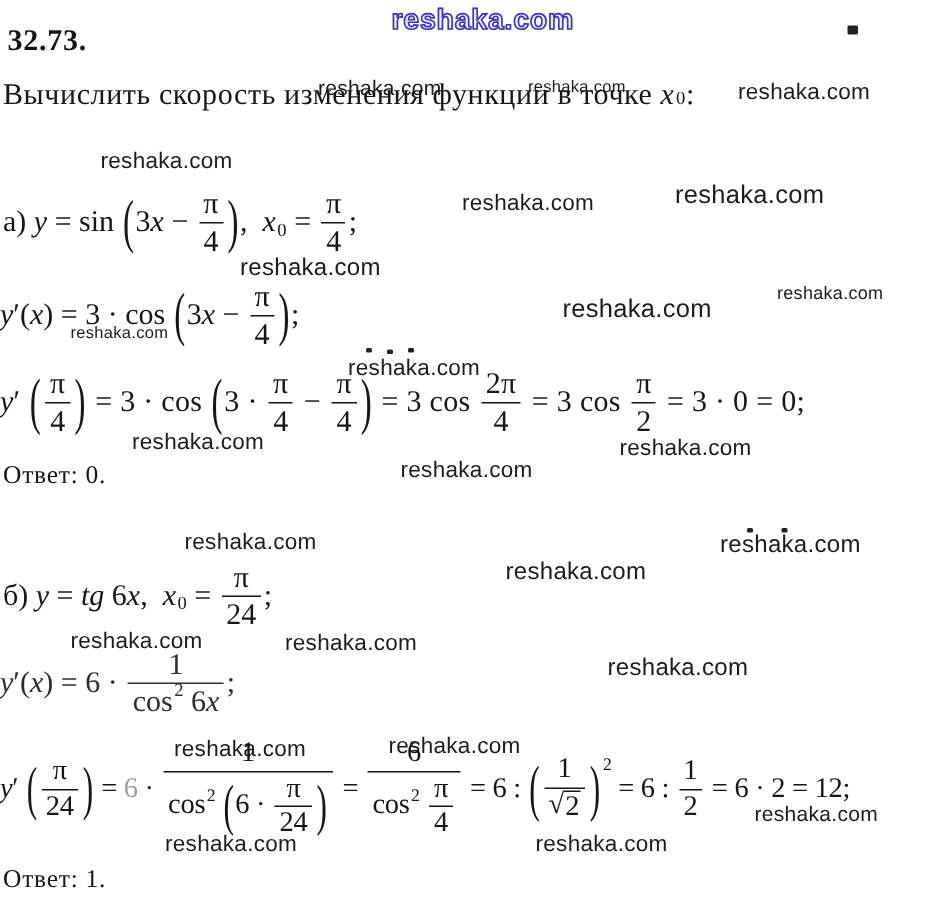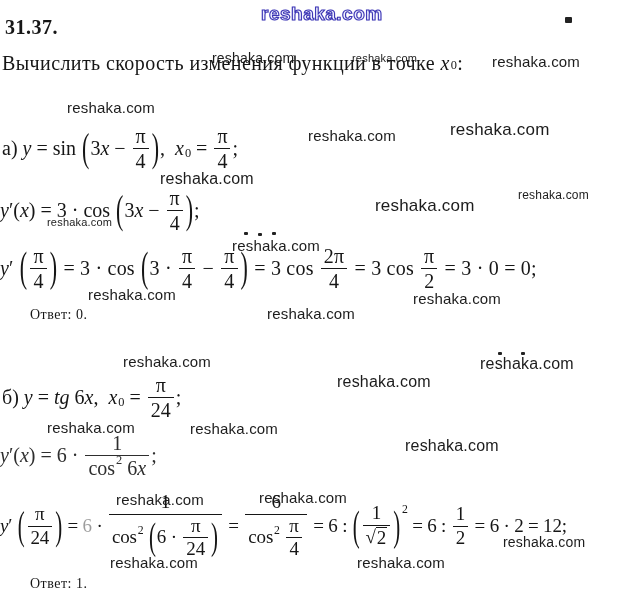--- a/index.html
+++ b/index.html
@@ -15,21 +15,21 @@
   }
   
   .logo{
     position:absolute;font-family:"Liberation Sans","DejaVu Sans",sans-serif;
     font-weight:bold;color:#eef0ff;-webkit-text-stroke:1.1px #3d36b5;
     text-shadow:0 0 1px #3d36b5;letter-spacing:.5px;line-height:1;
   }
   
   .probnum{position:absolute;left:5px;top:16px;font-size:20px;font-weight:bold;letter-spacing:.5px;}
   .statement{position:absolute;left:2px;top:52px;font-size:20px;letter-spacing:.4px;}
-  .answer{position:absolute;left:2px;font-size:14px;letter-spacing:.5px;margin-left:28px;}
+  .answer{position:absolute;left:2px;font-size:17px;letter-spacing:.5px;}
   #answer-a{top:307px;}
   #answer-b{top:576px;}
   
   .fline{
     position:absolute;display:flex;align-items:center;
     white-space:pre;font-size:20px;line-height:1.1;
   }
   #line-adef{left:2px;top:122px;height:52px;}
   #line-aderiv{left:0;top:184px;height:52px;}
   #line-aeval{left:0;top:242px;height:52px;letter-spacing:.2px;}
@@ -84,21 +84,21 @@
       <div class="wm" style="left: 47px; top: 420px; font-size: 15px;">reshaka.com</div>
       <div class="wm" style="left: 190px; top: 421px; font-size: 15px;">reshaka.com</div>
       <div class="wm" style="left: 405px; top: 438px; font-size: 16px;">reshaka.com</div>
       <div class="wm" style="left: 116px; top: 492px; font-size: 15px;">reshaka.com</div>
       <div class="wm" style="left: 259px; top: 490px; font-size: 15px;">reshaka.com</div>
       <div class="wm" style="left: 110px; top: 555px; font-size: 15px;">reshaka.com</div>
       <div class="wm" style="left: 357px; top: 555px; font-size: 15px;">reshaka.com</div>
       <div class="wm" style="left: 503px; top: 535px; font-size: 14px;">reshaka.com</div>
     </div>
 
-  <div class="probnum">31.37.</div>
+  <div class="probnum">32.73.</div>
 
   <div class="statement"><span class="tk">Вычислить скорость изменения функции в точке </span><span class="vi">x</span><span class="sb">0</span><span class="tk">:</span></div>
 
   <div class="fline" id="line-adef"><span class="tk">а) </span><span class="vi">y</span><span class="tk"> = sin </span><span class="pgrp"><span class="par" style="transform: scaleY(1.8);">(</span><span class="pc"><span class="tk">3</span><span class="vi">x</span><span class="tk"> − </span><span class="frac"><span class="num"><span class="tk">π</span></span><span class="fbar"></span><span class="den"><span class="tk">4</span></span></span></span><span class="par" style="transform: scaleY(1.8);">)</span></span><span class="tk">,  </span><span class="vi">x</span><span class="sb">0</span><span class="tk"> = </span><span class="frac"><span class="num"><span class="tk">π</span></span><span class="fbar"></span><span class="den"><span class="tk">4</span></span></span><span class="tk">;</span></div>
   <div class="fline" id="line-aderiv"><span class="vi">y</span><span class="tk">′(</span><span class="vi">x</span><span class="tk">) = 3 · cos </span><span class="pgrp"><span class="par" style="transform: scaleY(1.8);">(</span><span class="pc"><span class="tk">3</span><span class="vi">x</span><span class="tk"> − </span><span class="frac"><span class="num"><span class="tk">π</span></span><span class="fbar"></span><span class="den"><span class="tk">4</span></span></span></span><span class="par" style="transform: scaleY(1.8);">)</span></span><span class="tk">;</span></div>
   <div class="fline" id="line-aeval"><span class="vi">y</span><span class="tk">′ </span><span class="pgrp"><span class="par" style="transform: scaleY(1.9);">(</span><span class="pc"><span class="frac"><span class="num"><span class="tk">π</span></span><span class="fbar"></span><span class="den"><span class="tk">4</span></span></span></span><span class="par" style="transform: scaleY(1.9);">)</span></span><span class="tk"> = 3 · cos </span><span class="pgrp"><span class="par" style="transform: scaleY(1.9);">(</span><span class="pc"><span class="tk">3 · </span><span class="frac"><span class="num"><span class="tk">π</span></span><span class="fbar"></span><span class="den"><span class="tk">4</span></span></span><span class="tk"> − </span><span class="frac"><span class="num"><span class="tk">π</span></span><span class="fbar"></span><span class="den"><span class="tk">4</span></span></span></span><span class="par" style="transform: scaleY(1.9);">)</span></span><span class="tk"> = 3 cos </span><span class="frac"><span class="num"><span class="tk">2π</span></span><span class="fbar"></span><span class="den"><span class="tk">4</span></span></span><span class="tk"> = 3 cos </span><span class="frac"><span class="num"><span class="tk">π</span></span><span class="fbar"></span><span class="den"><span class="tk">2</span></span></span><span class="tk"> = 3 · 0 = 0;</span></div>
   <div class="answer" id="answer-a">Ответ: 0.</div>
 
   <div class="fline" id="line-bdef"><span class="tk">б) </span><span class="vi">y</span><span class="tk"> = </span><span class="vi">tg</span><span class="tk"> 6</span><span class="vi">x</span><span class="tk">,  </span><span class="vi">x</span><span class="sb">0</span><span class="tk"> = </span><span class="frac"><span class="num"><span class="tk">π</span></span><span class="fbar"></span><span class="den"><span class="tk">24</span></span></span><span class="tk">;</span></div>
   <div class="fline" id="line-bderiv"><span class="vi">y</span><span class="tk">′(</span><span class="vi">x</span><span class="tk">) = 6 · </span><span class="frac"><span class="num"><span class="tk">1</span></span><span class="fbar"></span><span class="den"><span class="tk">cos</span><span class="sp">2</span><span class="tk"> 6</span><span class="vi">x</span></span></span><span class="tk">;</span></div>

